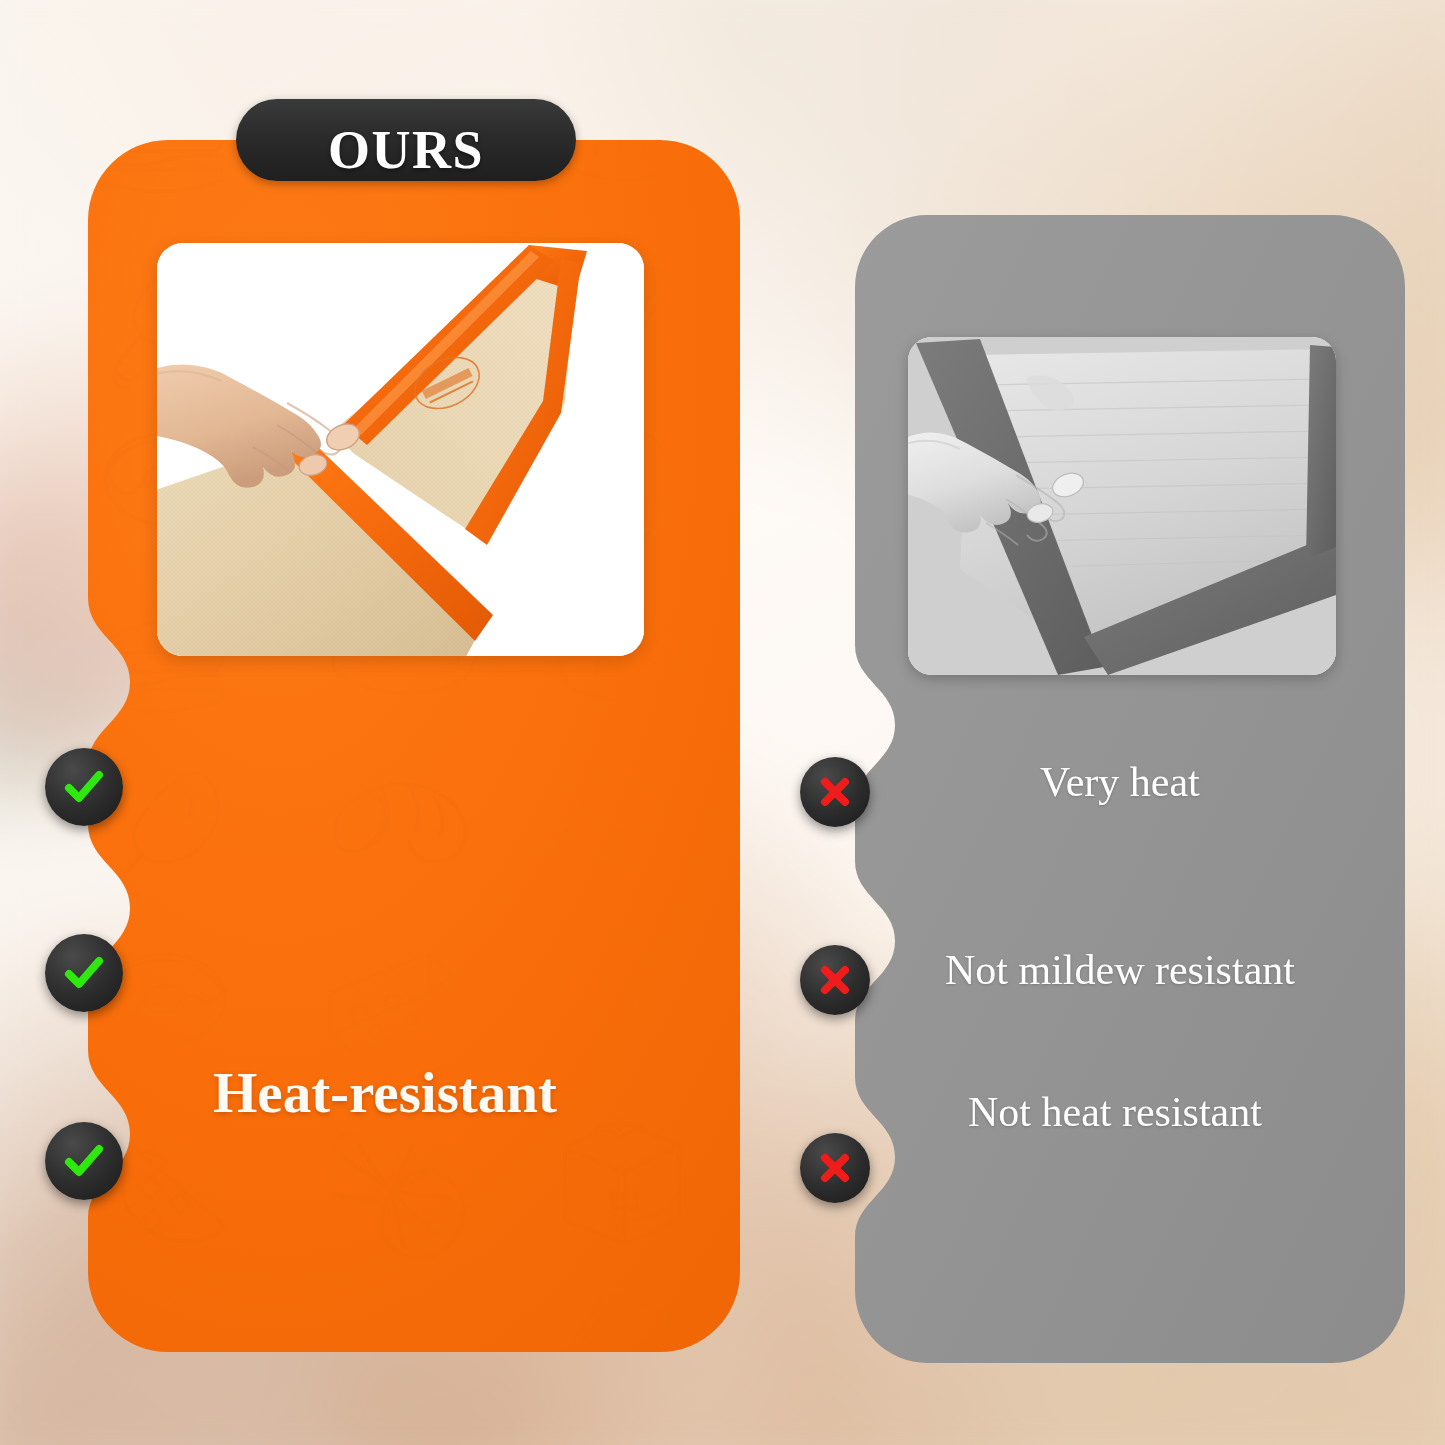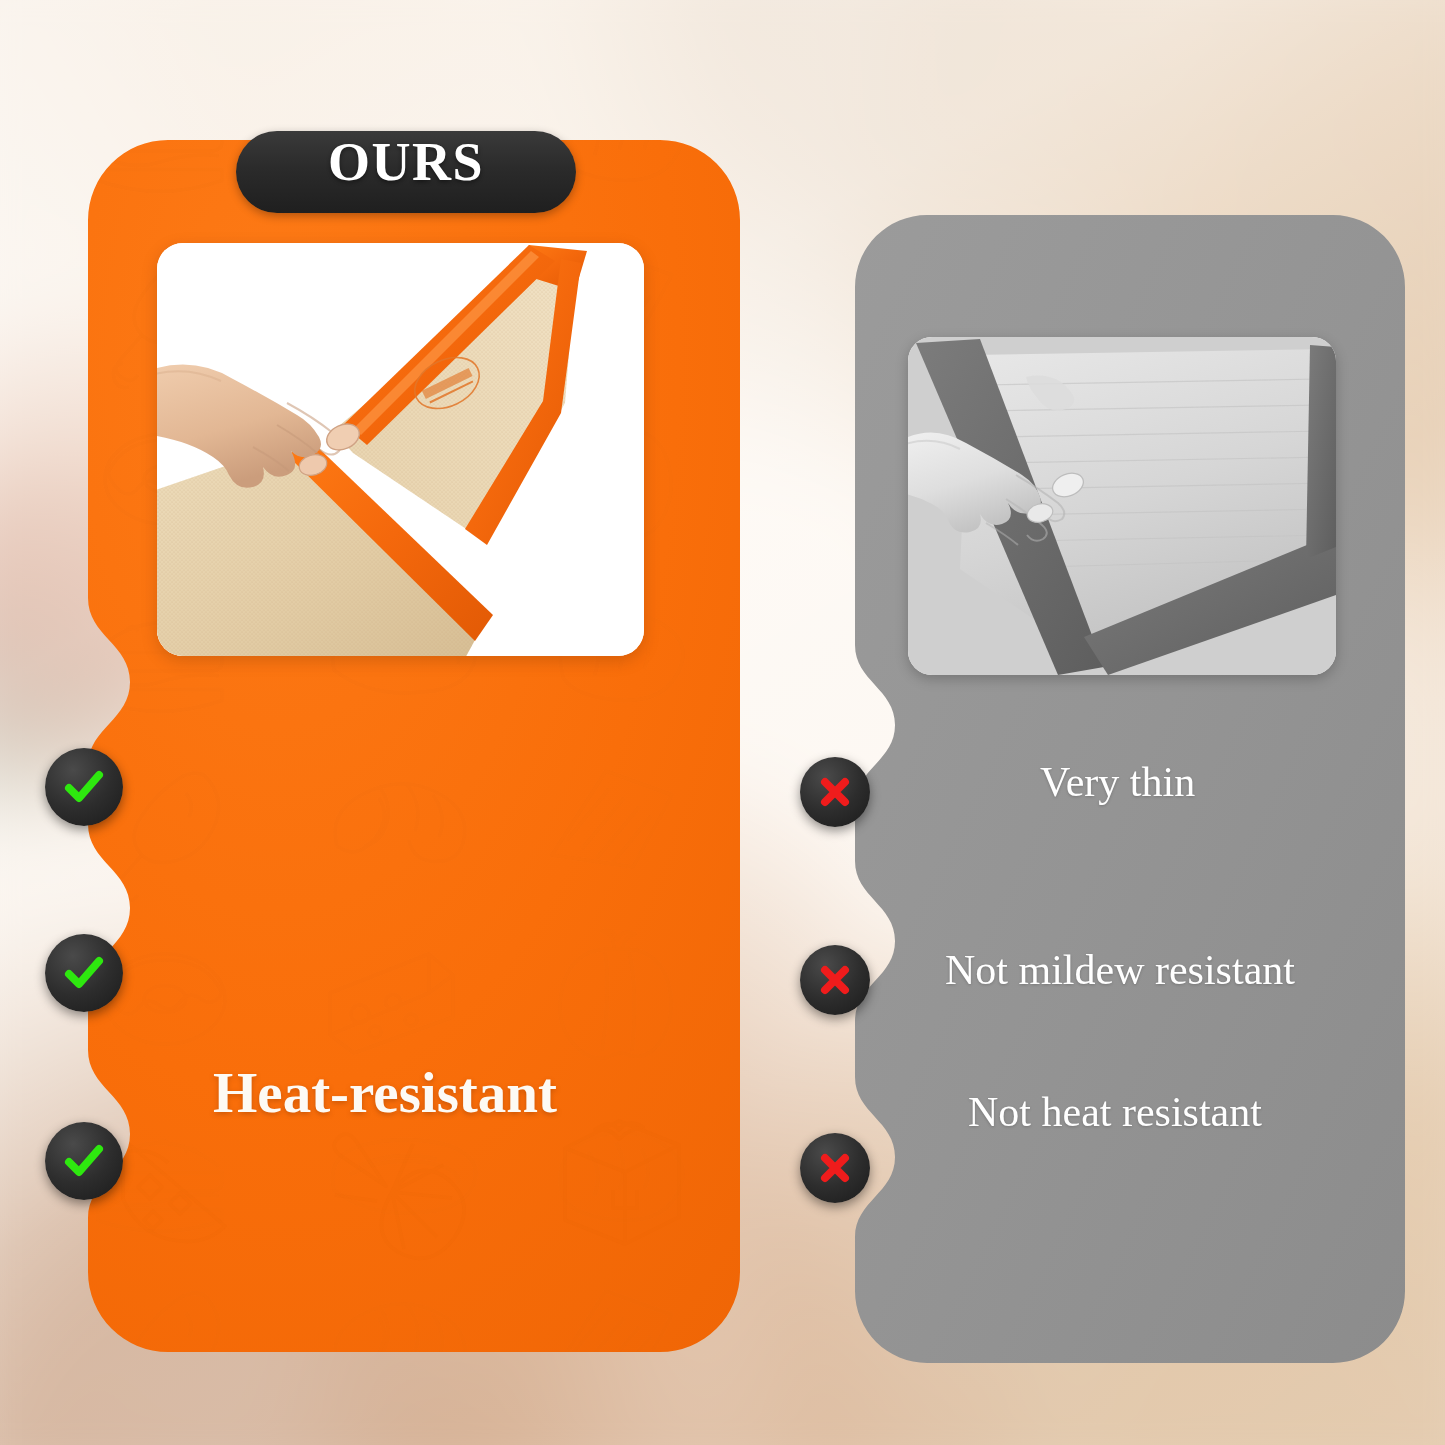--- a/index.html
+++ b/index.html
@@ -34,22 +34,22 @@
   
   .card{position:absolute;}
   .card-shape{position:absolute;inset:0;}
 
   #ours-card{left:78px;top:140px;width:662px;height:1212px;}
   #others-card{left:845px;top:215px;width:560px;height:1148px;}
 
   .card-shape svg{display:block;width:100%;height:100%;overflow:visible;}
 
   
-  .pill{position:absolute;display:flex;align-items:flex-start;justify-content:center;
-        border-radius:999px;white-space:nowrap;margin-top:32px;}
+  .pill{position:absolute;display:flex;align-items:flex-end;justify-content:center;
+        border-radius:999px;white-space:nowrap;}
   #ours-pill{
     left:236px;top:99px;width:340px;height:82px;
     background:linear-gradient(180deg,#3a3a3a 0%,#2b2b2b 45%,#1f1f1f 100%);
     box-shadow:0 3px 10px rgba(0,0,0,.30);
   }
   #ours-pill .pill-label{
     color:#fff;font-size:54px;font-weight:700;letter-spacing:1.5px;
     text-shadow:0 2px 4px rgba(0,0,0,.45);
   }
   #others-pill{
@@ -371,21 +371,21 @@
       <ellipse cx="132" cy="176" rx="13" ry="9" transform="rotate(-14 132 176)" fill="#e9e9e9" stroke="#bdbdbd" stroke-width="1.2"></ellipse>
       <path d="M118 40 q28 -6 44 14 q10 12 -4 18 q-16 6 -28 -10 q-10 -12 -12 -22 z" fill="#dcdcdc" opacity=".85"></path>
     </svg>
   </div>
 
   <div class="badge" style="left:800px;top:757px;width:70px;height:70px;">
     <svg width="40" height="40" viewBox="0 0 40 40">
       <path d="M10 10 L30 30 M30 10 L10 30" fill="none" stroke="#ef1c1c" stroke-width="8" stroke-linecap="round"></path>
     </svg>
   </div>
-  <div class="feat-text others-text" style="left:1040px;top:758px;">Very thin</div>
+  <div class="feat-text others-text" style="left:1040px;top:758px;">Very heat</div>
 
   <div class="badge" style="left:800px;top:945px;width:70px;height:70px;">
     <svg width="40" height="40" viewBox="0 0 40 40">
       <path d="M10 10 L30 30 M30 10 L10 30" fill="none" stroke="#ef1c1c" stroke-width="8" stroke-linecap="round"></path>
     </svg>
   </div>
   <div class="feat-text others-text" style="left:945px;top:946px;">Not mildew resistant</div>
 
   <div class="badge" style="left:800px;top:1133px;width:70px;height:70px;">
     <svg width="40" height="40" viewBox="0 0 40 40">

